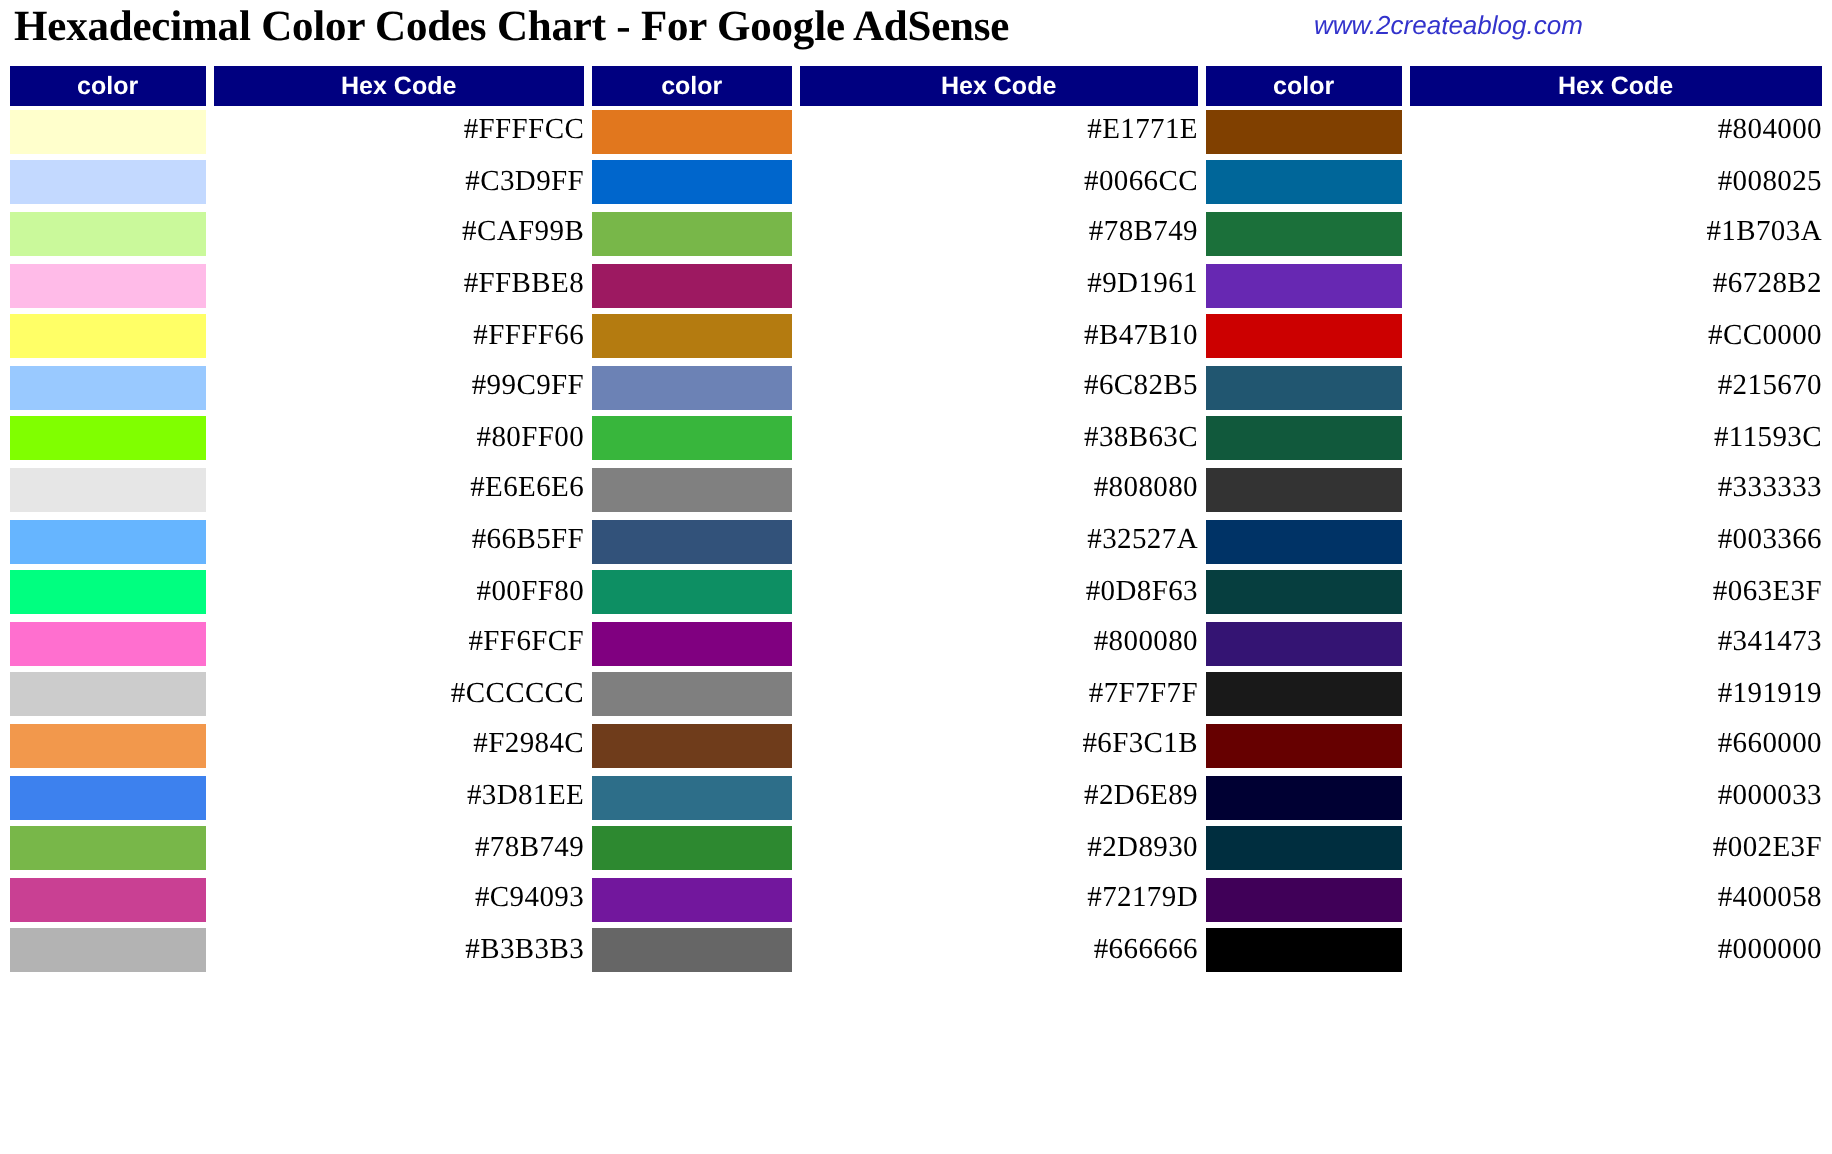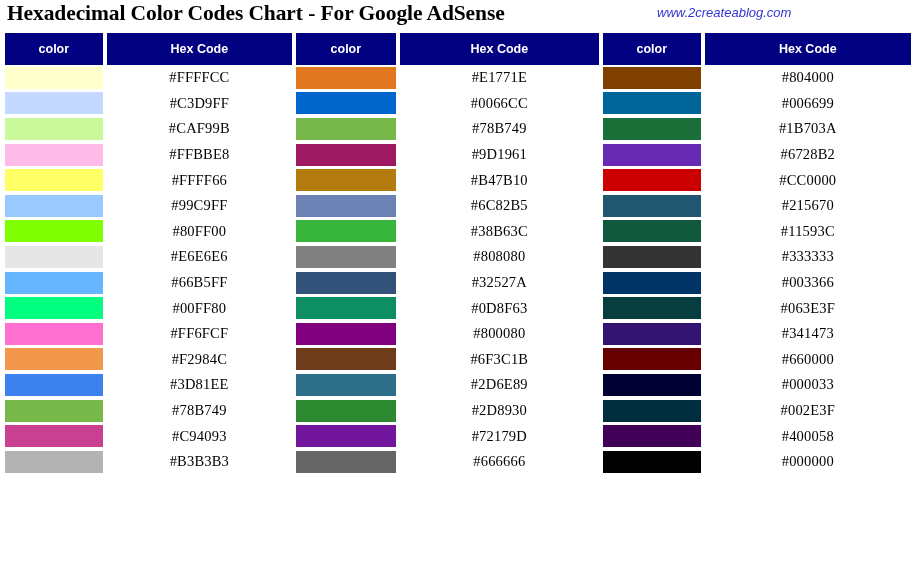--- a/index.html
+++ b/index.html
@@ -58,21 +58,21 @@
     border-spacing: 0;
   }
 
   .header-row td {
     background: #000080;
     color: #ffffff;
     font-family: "Liberation Sans", sans-serif;
     font-weight: bold;
     font-size: 12.5px;
     text-align: center;
-    height: 32px;
+    height: 20px;
     padding: 0;
   }
   .header-row td.gap {
     background: #ffffff;
   }
 
   
   .col-sw  { width: 98px; }
   .col-hex { width: 186px; }
   .col-sw2 { width: 100px; }
@@ -93,21 +93,21 @@
   .swatch {
     display: block;
     width: 100%;
     height: 22px;
     margin: 1.5px 0;
     line-height: 0;
     font-size: 0;
   }
 
   .hex-cell {
-    text-align: center;
+    text-align: right;
     font-family: "Liberation Serif", serif;
     font-size: 14.5px;
     color: #000000;
     letter-spacing: 0.2px;
     white-space: nowrap;
   }
 </style>
 </head>
 <body>
 
@@ -162,21 +162,21 @@
           <td class="swatch-cell col-sw2">
             <span class="swatch" style="background: rgb(0, 102, 204);"></span>
           </td>
           <td class="gap"></td>
           <td class="hex-cell col-hex2">#0066CC</td>
           <td class="gap"></td>
           <td class="swatch-cell col-sw3">
             <span class="swatch" style="background: rgb(0, 102, 153);"></span>
           </td>
           <td class="gap"></td>
-          <td class="hex-cell col-hex3">#006699</td>
+          <td class="hex-cell col-hex3">#008025</td>
         </tr>
         <tr class="data-row">
           <td class="swatch-cell col-sw">
             <span class="swatch" style="background: rgb(202, 249, 155);"></span>
           </td>
           <td class="gap"></td>
           <td class="hex-cell col-hex">#CAF99B</td>
           <td class="gap"></td>
           <td class="swatch-cell col-sw2">
             <span class="swatch" style="background: rgb(120, 183, 73);"></span>
@@ -334,20 +334,39 @@
             <span class="swatch" style="background: rgb(128, 0, 128);"></span>
           </td>
           <td class="gap"></td>
           <td class="hex-cell col-hex2">#800080</td>
           <td class="gap"></td>
           <td class="swatch-cell col-sw3">
             <span class="swatch" style="background: rgb(52, 20, 115);"></span>
           </td>
           <td class="gap"></td>
           <td class="hex-cell col-hex3">#341473</td>
+        </tr>
+        <tr class="data-row">
+          <td class="swatch-cell col-sw">
+            <span class="swatch" style="background: rgb(204, 204, 204);"></span>
+          </td>
+          <td class="gap"></td>
+          <td class="hex-cell col-hex">#CCCCCC</td>
+          <td class="gap"></td>
+          <td class="swatch-cell col-sw2">
+            <span class="swatch" style="background: rgb(127, 127, 127);"></span>
+          </td>
+          <td class="gap"></td>
+          <td class="hex-cell col-hex2">#7F7F7F</td>
+          <td class="gap"></td>
+          <td class="swatch-cell col-sw3">
+            <span class="swatch" style="background: rgb(25, 25, 25);"></span>
+          </td>
+          <td class="gap"></td>
+          <td class="hex-cell col-hex3">#191919</td>
         </tr>
         <tr class="data-row">
           <td class="swatch-cell col-sw">
             <span class="swatch" style="background: rgb(242, 152, 76);"></span>
           </td>
           <td class="gap"></td>
           <td class="hex-cell col-hex">#F2984C</td>
           <td class="gap"></td>
           <td class="swatch-cell col-sw2">
             <span class="swatch" style="background: rgb(111, 60, 27);"></span>

